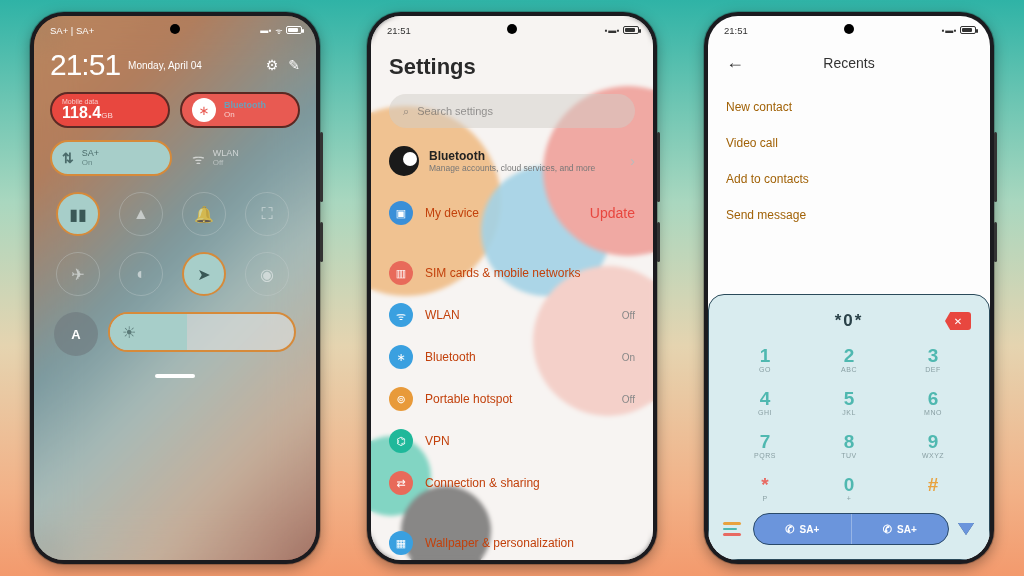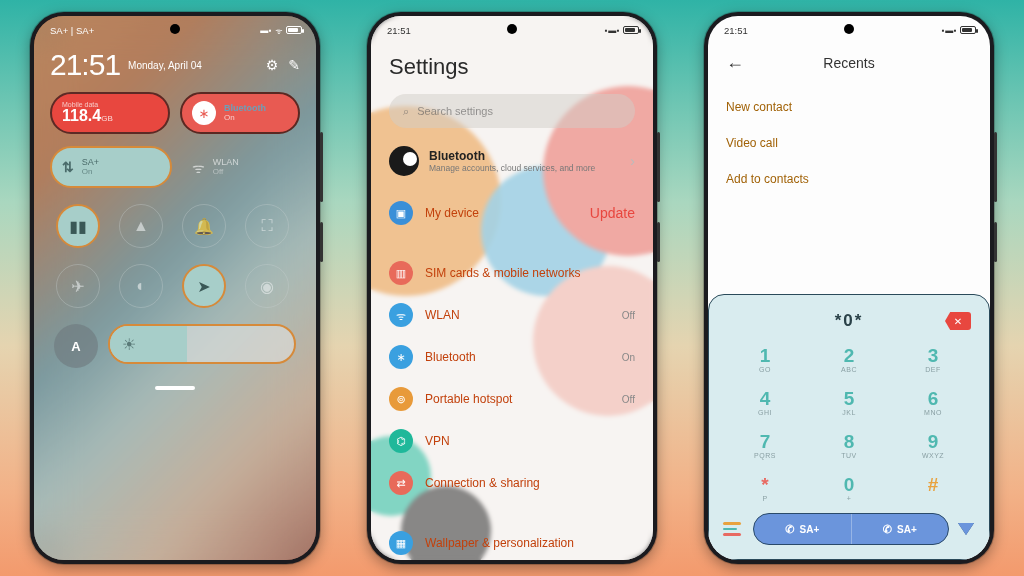--- a/index.html
+++ b/index.html
@@ -36,21 +36,21 @@
 
   
   .p1 .screen { background: linear-gradient(135deg,#d38a55 0%,#c77a4d 20%,#7ba0a8 45%,#b7ceca 60%,#e1bda1 80%,#b86d5a 100%); }
   .p1 .blur { position:absolute; inset:0; backdrop-filter: blur(20px); background: rgba(120,130,130,.25);}
   .p1 .content{ position:relative; z-index:5; padding:32px 16px 0;}
   .clockrow{ display:flex; align-items:center; gap:8px; color:#fff; margin-bottom:10px;}
   .clock{ font-size:30px; font-weight:300; letter-spacing:-1px;}
   .date{ font-size:10px; font-weight:500;}
   .hdricons{ margin-left:auto; display:flex; gap:10px; font-size:14px;}
   .chips{ display:flex; gap:10px; margin-bottom:12px;}
-  .chip{ flex:1; height:42px; border-radius:23px; display:flex; align-items:center; padding:0 10px; gap:8px; font-size:9px;}
+  .chip{ flex:1; height:36px; border-radius:23px; display:flex; align-items:center; padding:0 10px; gap:8px; font-size:9px;}
   .chip.red{ background:#e8473f; color:#fff; border:2px solid #5c2a25;}
   .chip.red .big{font-size:16px;font-weight:600;} .chip.red .sm{font-size:8px;opacity:.8;}
   .chip.red .lbl{font-size:7px;opacity:.7;display:block;margin-bottom:-2px;}
   .chip.coral{ background:#e85a52; color:#fff; border:2px solid #5a2822;}
   .chip.coral .ico{width:24px;height:24px;border-radius:50%;background:#fff;color:#e85a52;display:flex;align-items:center;justify-content:center;font-size:13px;}
   .chip.coral .t{color:#6d9fb8;font-weight:600;}
   .chip.mint{ background:#a7cec9; color:#4a6b6a; border:2px solid #d68a3a;}
   .chip.mint .ico{font-size:14px;font-weight:700;}
   .chip.ghost{ background:transparent; color:rgba(255,255,255,.6);}
   .chip.ghost .ico{font-size:14px;}
@@ -71,21 +71,21 @@
   .p2 .wall{position:absolute;inset:0;overflow:hidden;}
   .p2 .wall .c{position:absolute;border-radius:50%;}
   .p2 .wall .c1{width:190px;height:190px;background:#e8963f;left:-60px;top:90px;}
   .p2 .wall .c2{width:130px;height:130px;background:#5bb2d8;left:110px;top:150px;opacity:.9;}
   .p2 .wall .c3{width:170px;height:170px;background:#e7685f;right:-60px;top:70px;}
   .p2 .wall .c4{width:150px;height:150px;background:#efb0a5;right:-30px;top:250px;}
   .p2 .wall .c5{width:80px;height:80px;background:#1fb89a;left:-20px;top:420px;}
   .p2 .wall .c6{width:90px;height:90px;background:#2a2a2a;left:30px;top:470px;}
   .p2 .glass{position:absolute;inset:0;background:rgba(250,248,246,.45);backdrop-filter:blur(2px);}
   .p2 .content{position:relative;z-index:3;padding:38px 18px 0;}
-  .p2 h1{font-size:22px;font-weight:400;color:#2a2a2a;margin-bottom:14px;}
+  .p2 h1{font-size:22px;font-weight:700;color:#2a2a2a;margin-bottom:14px;}
   .search{height:34px;border-radius:17px;background:rgba(210,205,200,.5);display:flex;align-items:center;padding:0 14px;gap:8px;color:rgba(90,90,90,.6);font-size:11px;margin-bottom:14px;}
   .acct{display:flex;align-items:center;gap:10px;padding:4px 0 16px;}
   .avatar{width:30px;height:30px;border-radius:50%;background:#1a1a1a;position:relative;overflow:hidden;}
   .avatar::after{content:'';position:absolute;right:2px;top:6px;width:14px;height:14px;border-radius:50%;background:#fff;}
   .acct .col{flex:1;} .acct .nm{font-size:12px;font-weight:600;color:#222;} .acct .ds{font-size:8.5px;color:#777;line-height:1.2;}
   .chev{color:#bbb;font-size:14px;}
   .srow{display:flex;align-items:center;gap:12px;height:42px;}
   .sico{width:24px;height:24px;border-radius:50%;display:flex;align-items:center;justify-content:center;color:#fff;font-size:11px;flex-shrink:0;}
   .srow .lbl{flex:1;font-size:12px;color:#c2410c;}
   .srow .val{font-size:10px;color:#888;} .srow .upd{color:#e8473f;font-size:14px;font-weight:400;text-align:right;}
@@ -300,20 +300,21 @@
       </div>
       <div class="top">
         <div class="hdr">
           <span class="back">←</span>
           <span class="ttl">Recents</span>
         </div>
         <div id="dialer-menu">
             <div class="mitem">New contact</div>
             <div class="mitem">Video call</div>
             <div class="mitem">Add to contacts</div>
+            <div class="mitem">Send message</div>
           </div>
       </div>
       <div class="pad">
         <div class="dialdisp">
           <span class="dialtxt">*0*</span>
           <span class="bksp">✕</span>
         </div>
         <div class="keys" id="dial-keys">
             <div class="key">
               <div class="kn">1</div>

